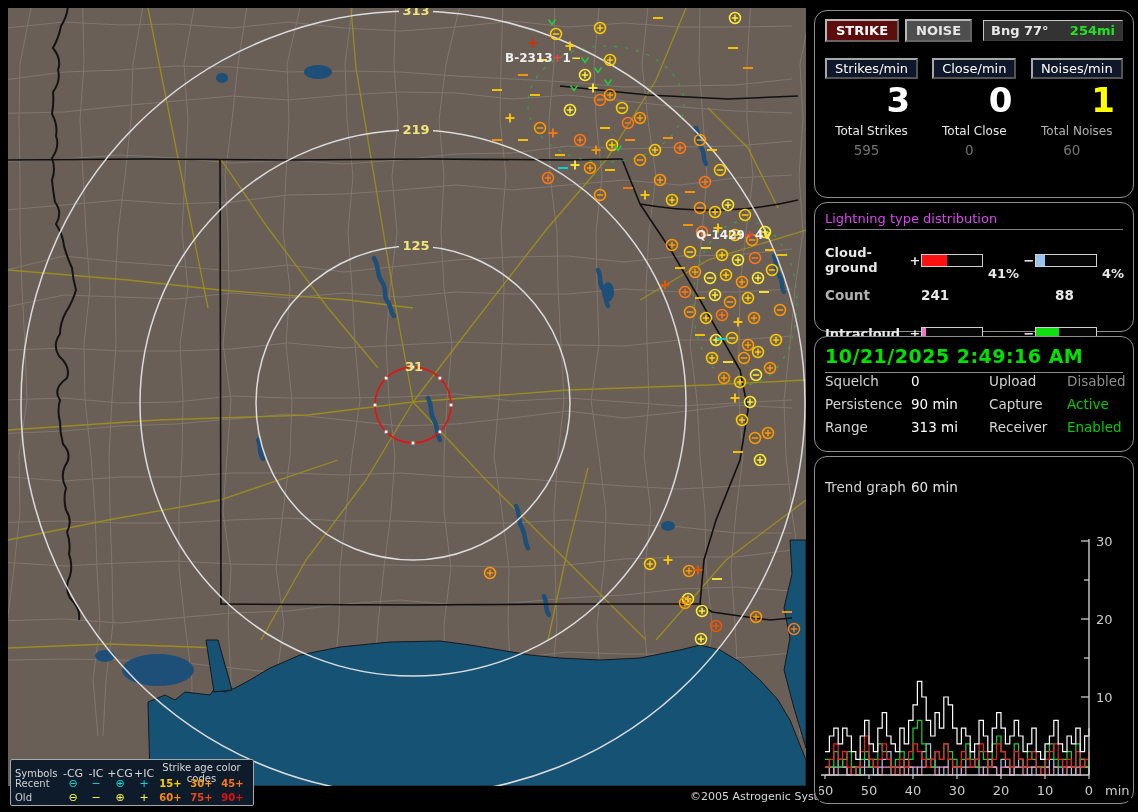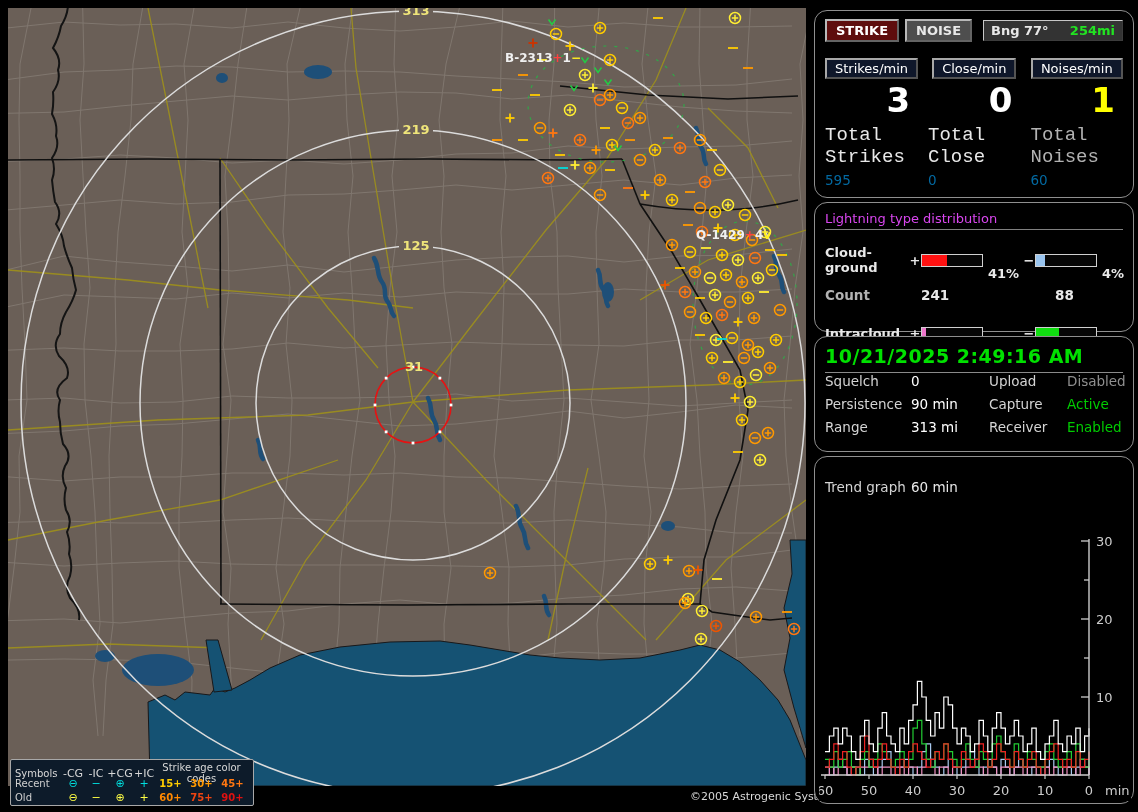--- a/index.html
+++ b/index.html
@@ -40,22 +40,22 @@
              background:#333; border:1px solid; border-color:#c8c8c8 #3c3c3c #3c3c3c #c8c8c8;
              font-weight:bold; font-size:13px; padding:2px 7px; }
   #bng-bar .mi { color:#22e322; }
 
   #stats-grid { display:grid; grid-template-columns:1fr 1fr 1fr; column-gap:10px; }
   .stat-col { display:flex; flex-direction:column; }
   .stat-head { align-self:center; background:#0f172a; color:#fff; font-size:13px;
                border:2px outset #a8a8a8; padding:1px 8px; }
   .stat-rate { text-align:right; padding-right:8px; font-size:34px; font-weight:bold;
                line-height:1.15; margin-top:2px; }
-  .stat-tlabel { font-size:19px; margin-top:4px;font-family:Liberation Mono, monospace; }
-  .stat-tvalue { text-align:left; padding-right:10px; font-size:13.5px; margin-top:4px; color:#0369a1; }
+  .stat-tlabel { text-align:center; font-size:12px; margin-top:4px; }
+  .stat-tvalue { text-align:center; padding-right:10px; font-size:13.5px; margin-top:4px; color:#737373; }
   .dim { color:#b2b2b2; }
 
   #dist-title { color:#d946ef; font-size:13px; border-bottom:1px solid #808080; padding-bottom:3px; }
   .dist-row { display:grid; grid-template-columns:84px 12px 62px 40px 12px 62px 34px;
               align-items:center; margin-top:9px; font-weight:bold; font-size:13px; }
   .dist-count { display:grid; grid-template-columns:96px 134px 1fr; margin-top:6px;
                 font-weight:bold; font-size:13.5px; }
   .bar { height:13px; border:1px solid #d0d0d0; background:#060606; }
   .bar i { display:block; height:100%; }
   .pct { padding-left:5px;margin-top:27px; }

